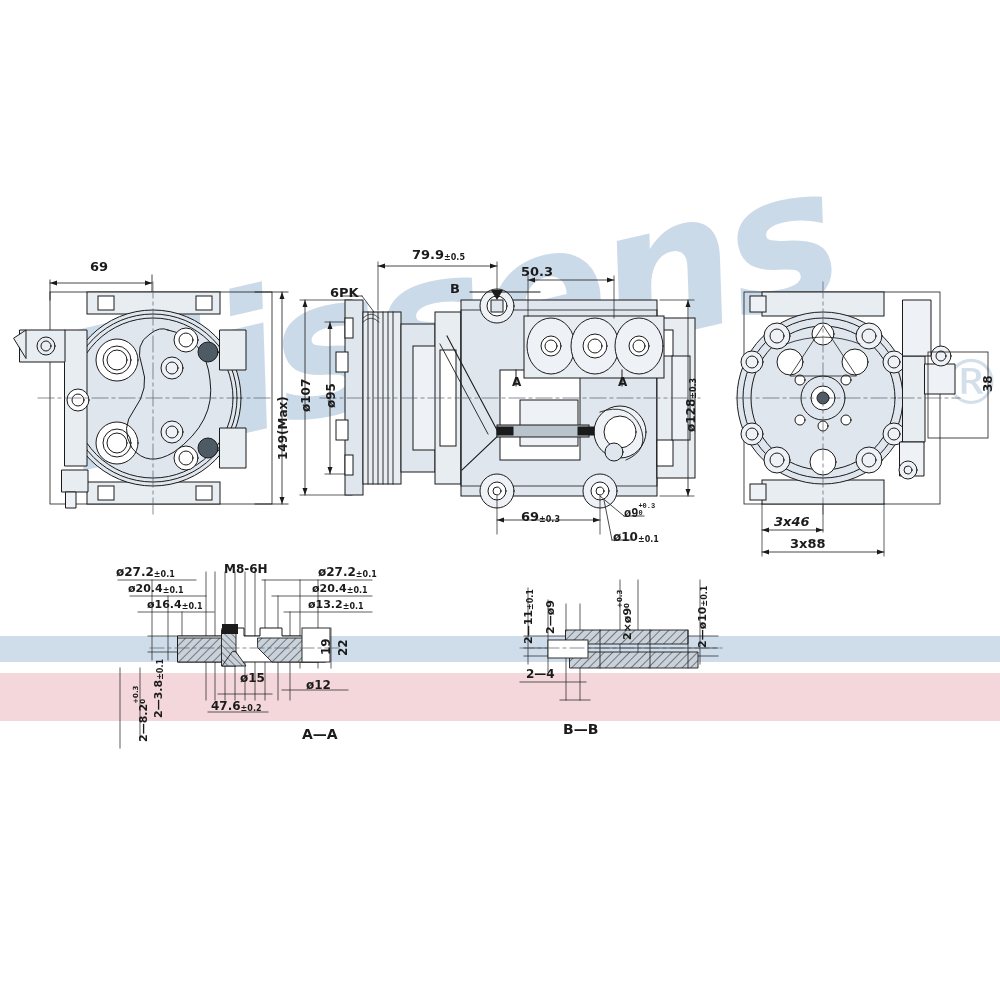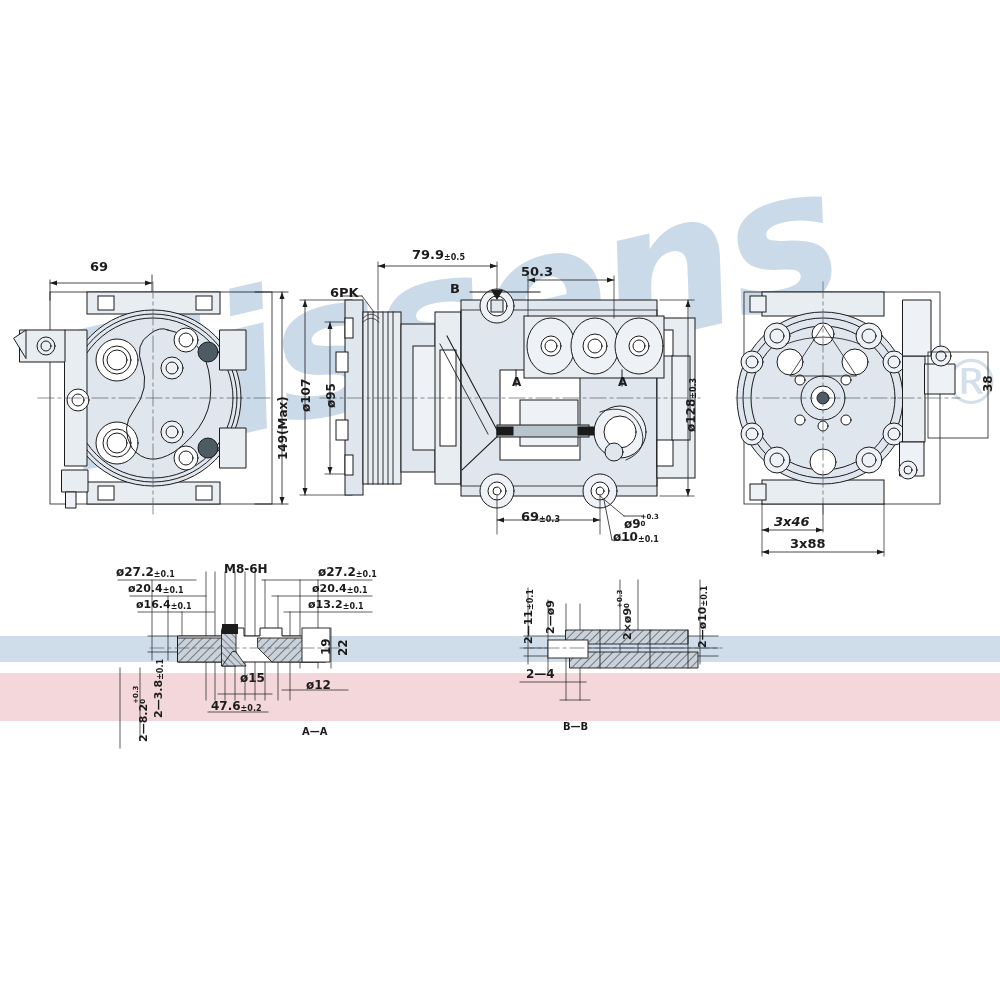--- a/index.html
+++ b/index.html
@@ -22,21 +22,21 @@
       transform-origin:0 0;white-space:nowrap;}
   #wm .wmreg{position:absolute;left:940px;top:346px;
       font-size:62px;color:#d3dfe9;font-family:"DejaVu Sans",sans-serif;}
 
   
   #dwg{position:absolute;left:0;top:0;}
 
   
   .lab{position:absolute;font-family:"DejaVu Sans",sans-serif;
        color:#1b1b1b;white-space:nowrap;line-height:1;}
-  .s13{font-size:13px;} .s12{font-size:12px;} .s11{font-size:11px;} .s14{font-size:10px;}
+  .s13{font-size:13px;} .s12{font-size:12px;} .s11{font-size:11px;} .s14{font-size:14px;}
   .b{font-weight:700;}
   .rot{transform:rotate(-90deg);transform-origin:0 0;}
   .tol{font-size:8px;vertical-align:-1px;}
   .frac{display:inline-block;font-size:7px;line-height:7px;
         text-align:left;vertical-align:2px;}
 </style>
 </head>
 <body>
 
 <div id="sheet">
@@ -420,38 +420,38 @@
   <div class="lab s12 b" style="left:512px;top:376px;">A</div>
   <div class="lab s12 b" style="left:618px;top:376px;">A</div>
 
   <div class="lab s12 b rot" style="left:685px;top:432px;">
     <span>ø128</span><span class="tol">±0.3</span>
   </div>
 
   <div class="lab s13 b" style="left:521px;top:510px;text-align:right;">
     <span>69</span><span class="tol">±0.3</span>
   </div>
-  <div class="lab s12 b" style="left:624px;top:514px;">
+  <div class="lab s12 b" style="left:624px;top:503px;font-family:Liberation Mono, monospace;">
     <span>ø9</span><span class="frac"><span>+0.3</span><br><span>0</span></span>
   </div>
   <div class="lab s12 b" style="left:613px;top:531px;">
     <span>ø10</span><span class="tol">±0.1</span>
   </div>
 
   <div class="lab s13 b" style="left:774px;top:515px;font-style:italic;">3x46</div>
   <div class="lab s13 b" style="left:790px;top:537px;">3x88</div>
   <div class="lab s12 b rot" style="left:982px;top:392px;">38</div>
 
   <div class="lab s12 b" style="left:116px;top:566px;">
     <span>ø27.2</span><span class="tol">±0.1</span>
   </div>
   <div class="lab s11 b" style="left:128px;top:583px;">
     <span>ø20.4</span><span class="tol">±0.1</span>
   </div>
-  <div class="lab s11 b" style="left:136px;top:599px;">
+  <div class="lab s11 b" style="left:147px;top:599px;">
     <span>ø16.4</span><span class="tol">±0.1</span>
   </div>
   <div class="lab s12 b" style="left:224px;top:563px;">M8-6H</div>
   <div class="lab s12 b" style="left:318px;top:566px;">
     <span>ø27.2</span><span class="tol">±0.1</span>
   </div>
   <div class="lab s11 b" style="left:312px;top:583px;">
     <span>ø20.4</span><span class="tol">±0.1</span>
   </div>
   <div class="lab s11 b" style="left:308px;top:599px;">

